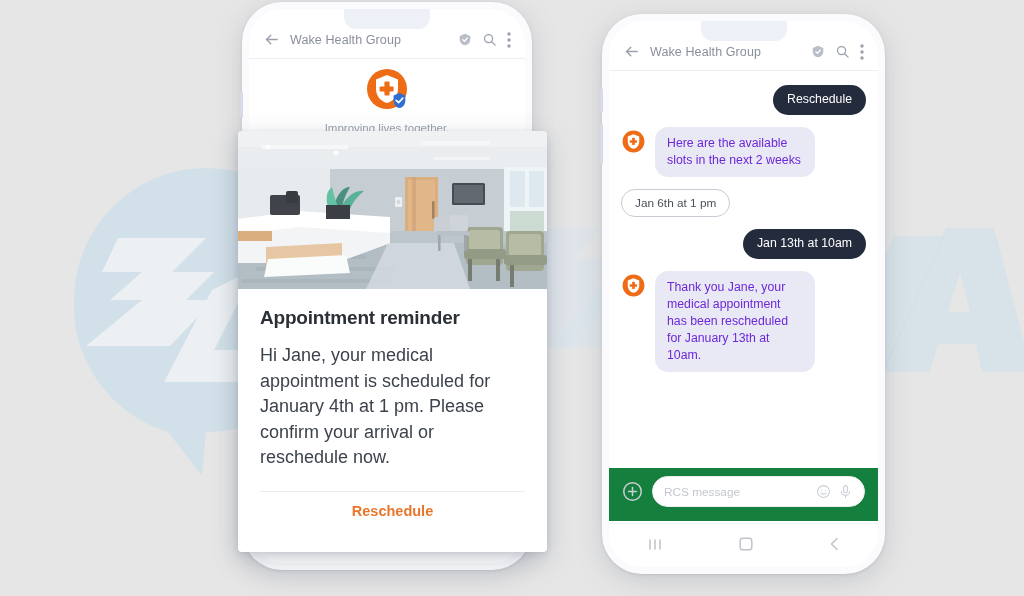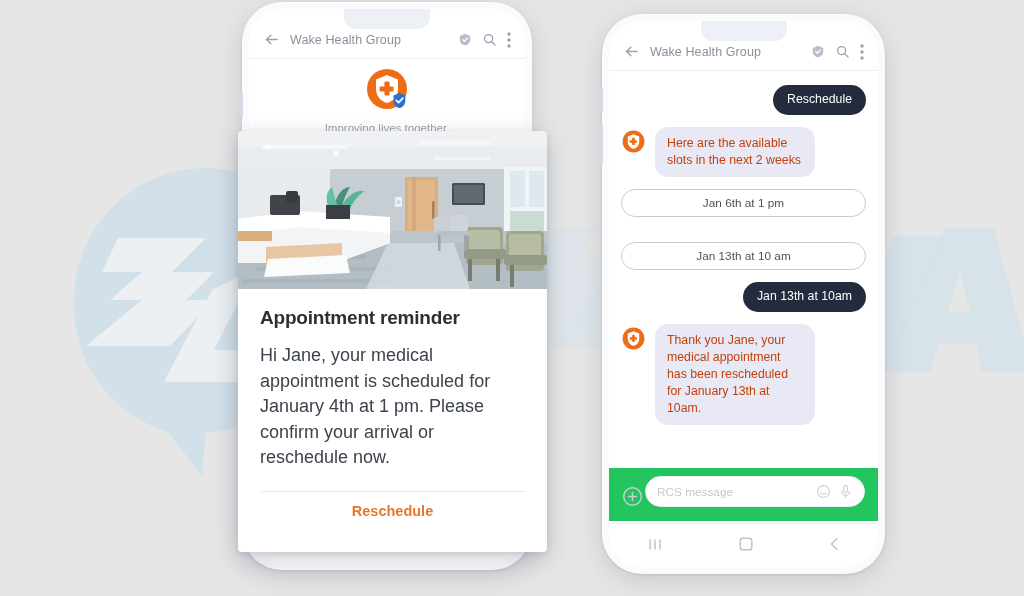--- a/index.html
+++ b/index.html
@@ -154,21 +154,21 @@
   .chat-area {
     position: relative;
     background: #fff;
     padding: 14px 12px 0 12px;
     height: 395px;
   }
   .msg-row { display: flex; margin-bottom: 12px; align-items: flex-start; }
   .msg-row.out { justify-content: flex-end; }
   .bubble-in {
     background: #e9e9f6;
-    color: #c2410c;
+    color: #6d28d9;
     border-radius: 13px;
     padding: 8px 12px;
     font-size: 12.3px;
     line-height: 1.38;
     max-width: 160px;
   }
   .bubble-out {
     background: #242b3d;
     color: #ffffff;
     border-radius: 15px;
@@ -177,48 +177,47 @@
     line-height: 1.3;
   }
   .bot-avatar {
     flex: 0 0 auto;
     width: 25px; height: 25px;
     margin-right: 9px;
     margin-top: 2px;
   }
   .chips-row {
     display: flex;
-    gap: 25px;
+    gap: 9px;
     margin: 2px 0 12px 0;
     overflow: hidden;
     white-space: nowrap;
-    flex-direction: column;
   }
   .chip {
     flex: 0 0 auto;
     border: 1px solid #c7cbd4;
     border-radius: 16px;
     padding: 6px 13px;
     font-size: 11.8px;
     color: #4c525c;
     background: #fff;
     font-family: "Liberation Sans", sans-serif;
     cursor: pointer;
   }
 
   
   .composer {
     position: absolute;
     left: 0; right: 0;
     bottom: 46px;
     display: flex;
-    align-items: flex-end;
-    gap: 2px;
+    align-items: center;
+    gap: 9px;
     padding: 8px 13px 14px 13px;
-    background: #22c55e;
+    background: #15803d;
   }
   .plus-btn { flex: 0 0 auto; width: 21px; height: 21px; }
   .input-pill {
     flex: 1;
     display: flex;
     align-items: center;
     border: 1px solid #eceef2;
     border-radius: 18px;
     padding: 7px 11px;
     background: #fff;
@@ -478,21 +477,20 @@
               <path d="M24 10 L35 14.6 v9.2 c0 7.2 -4.7 12.6 -11 14.2 C17.7 36.4 13 31 13 23.8 V14.6 Z" fill="#ffffff"></path>
               <rect x="21.4" y="16.6" width="5.2" height="14" rx="1.1" fill="#ef6c16"></rect>
               <rect x="16.6" y="21.4" width="14" height="5.2" rx="1.1" fill="#ef6c16"></rect>
             </svg>
           </span>
           <div class="bubble-in">Here are the available slots in the next 2 weeks</div>
         </div>
 
         <div class="chips-row">
           <button class="chip">Jan 6th at 1 pm</button>
-          <button class="chip">Jan 13th at 10 am</button>
 
         </div>
 
         <div class="msg-row out">
           <div class="bubble-out">Jan 13th at 10am</div>
         </div>
 
         <div class="msg-row">
           <span class="bot-avatar">
             <svg width="25" height="25" viewBox="0 0 48 48">

